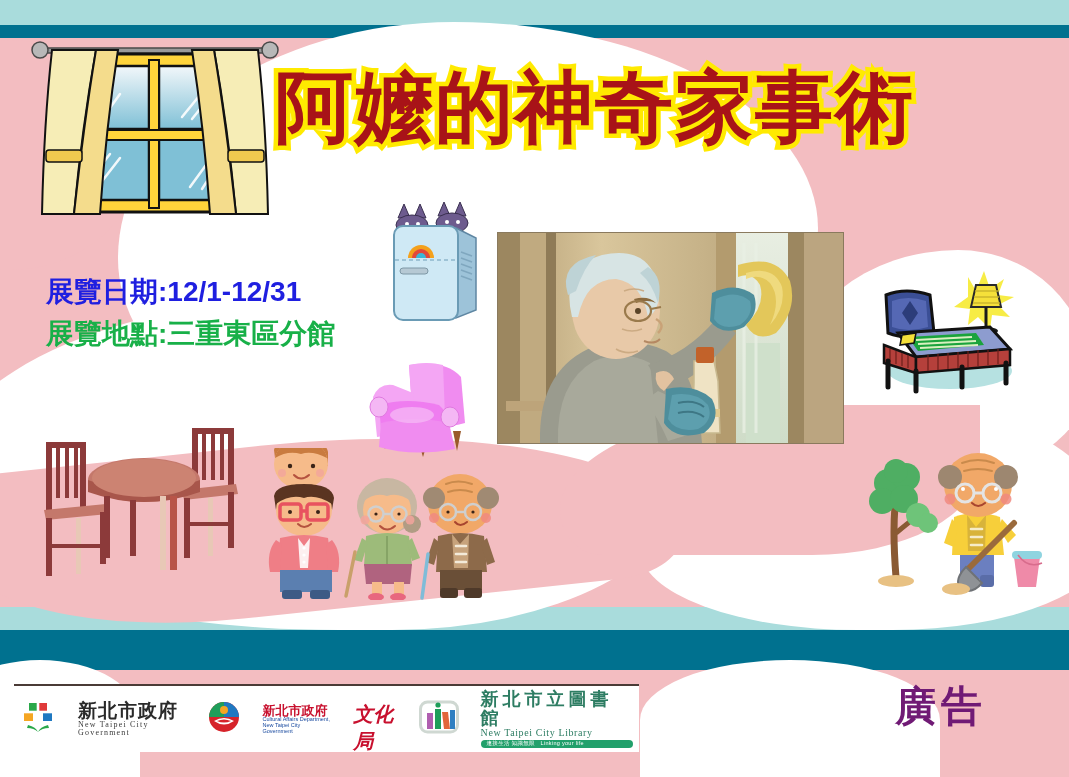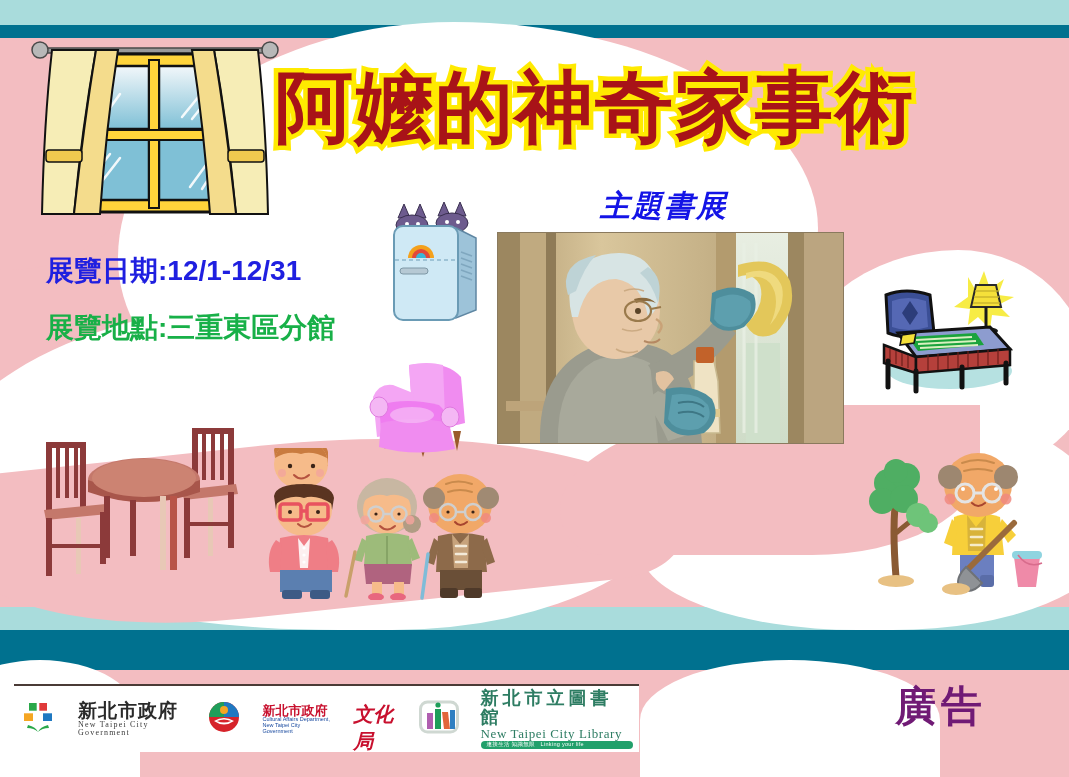--- a/index.html
+++ b/index.html
@@ -68,23 +68,23 @@
     -webkit-text-stroke:9px #ffea00;
     paint-order:stroke fill;
     text-shadow:0 0 1px #ffea00;
     white-space:nowrap;
   }
   #subtitle{
     position:absolute;left:600px;top:186px;
     font-size:30px;font-weight:bold;font-style:italic;color:#1414e6;
     letter-spacing:2px;white-space:nowrap;
   }
-  .info-line{position:absolute;font-size:28px;font-weight:bold;white-space:nowrap;letter-spacing:0px;}
+  .info-line{position:absolute;font-size:28px;font-weight:bold;white-space:nowrap;letter-spacing:0px;margin-top:21px;}
   #info-date{left:46px;top:252px;color:#1f1fe0;}
-  #info-place{left:46px;top:309px;color:#18b048;}
+  #info-place{left:46px;top:294px;color:#18b048;}
 
   
   #photo{
     position:absolute;left:497px;top:232px;width:345px;height:210px;
     border:1px solid #8a7a5e;overflow:hidden;background:#cdb68d;
   }
   #photo svg{display:block;}
 
   
   .art{position:absolute;}
@@ -103,21 +103,21 @@
     display:flex;align-items:center;gap:6px;padding:0 6px;box-sizing:border-box;
   }
   .logo{display:flex;align-items:center;gap:22px;}
   .logo-txt{display:flex;flex-direction:column;line-height:1.05;}
   .l1-cn{font-size:19px;font-weight:bold;color:#2a2a2a;letter-spacing:1px;font-family:"Liberation Serif",serif;}
   .l1-en{font-size:8px;color:#3a3a3a;letter-spacing:1.2px;font-family:"Liberation Serif",serif;}
   .l2-cn{font-size:13px;font-weight:bold;color:#c8102e;letter-spacing:0px;}
   .l2-en{font-size:5.5px;color:#17489e;letter-spacing:0px;}
   .l2-script{font-size:20px;color:#c8102e;font-family:"Liberation Serif",serif;font-style:italic;font-weight:bold;margin-top:17px;}
   .l3-cn{font-size:18px;font-weight:bold;color:#2e7d63;letter-spacing:4px;}
-  .l3-en{font-size:13px;color:#2e7d63;letter-spacing:0.6px;font-family:"Liberation Serif",serif;}
+  .l3-en{font-size:10px;color:#2e7d63;letter-spacing:0.6px;font-family:"Liberation Serif",serif;}
   .l3-tag{
     margin-top:1px;background:#22a06b;color:#fff;border-radius:7px;
     font-size:5.5px;padding:1px 6px;letter-spacing:0.3px;white-space:nowrap;
   }
   #ad-label{
     position:absolute;left:895px;top:679px;font-size:41px;font-weight:bold;
     color:#701a75;letter-spacing:5px;
   }
 </style>
 </head>
@@ -556,21 +556,20 @@
       <g stroke="#3e7785" stroke-width="2" fill="none">
         <path d="M180 170 Q196 166 206 174"></path>
           <path d="M180 180 Q196 176 206 184"></path>
       </g>
 
       <path d="M158 140 Q170 134 176 146 L166 158 Q156 152 158 140 Z" fill="#e2c2a0"></path>
     </svg>
   </div>
 
   <div id="title">阿嬤的神奇家事術</div>
-  <div id="subtitle">主題書展</div>
   <div class="info-line" id="info-date">展覽日期:12/1-12/31</div>
   <div class="info-line" id="info-place">展覽地點:三重東區分館</div>
 
   <div id="logo-box">
 
     <div class="logo">
       <span>
         <svg width="36" height="36" viewBox="0 0 36 36">
           <path d="M18 4 L27 4 L27 13 L18 13 Z" fill="#e03a3a"></path>
           <path d="M9 4 L18 4 L18 13 L9 13 Z" fill="#2aa84a"></path>

